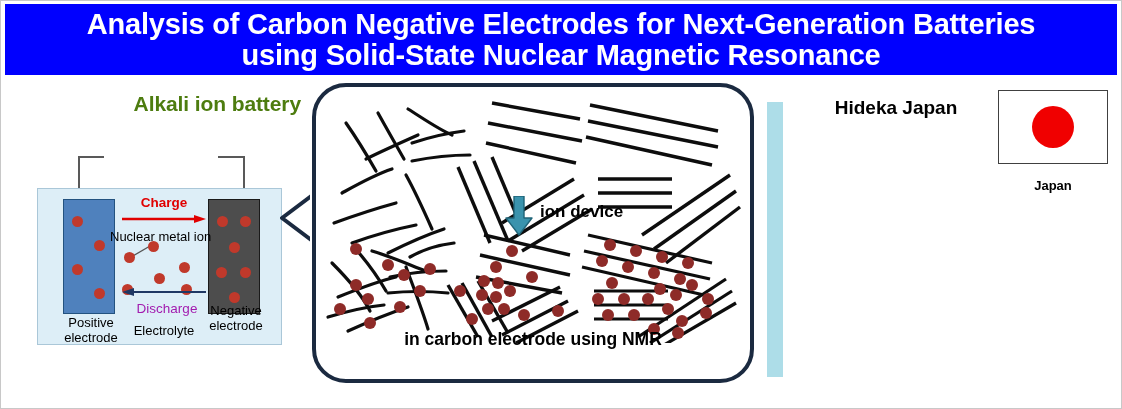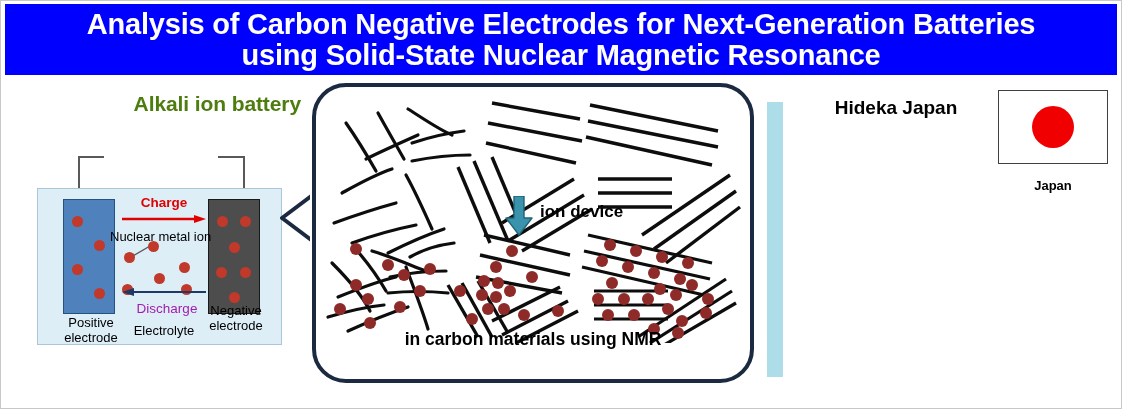--- a/index.html
+++ b/index.html
@@ -531,21 +531,21 @@
         <circle cx="380" cy="52" r="6"></circle>
         <circle cx="396" cy="66" r="6"></circle>
         <circle cx="370" cy="88" r="6"></circle>
         <circle cx="394" cy="80" r="6"></circle>
         <circle cx="342" cy="96" r="6"></circle>
         <circle cx="366" cy="100" r="6"></circle>
       </g>
     </svg>
 
     <div id="callout-caption">
-      <div>in carbon materials using NMR</div>
+      <div>in carbon electrode using NMR</div>
     </div>
   </div>
 
   <div id="divider-bar"></div>
 
   <div id="author-name">Hideka Japan</div>
 
   <div id="flag-box">
     <div id="flag-circle"></div>
   </div>

